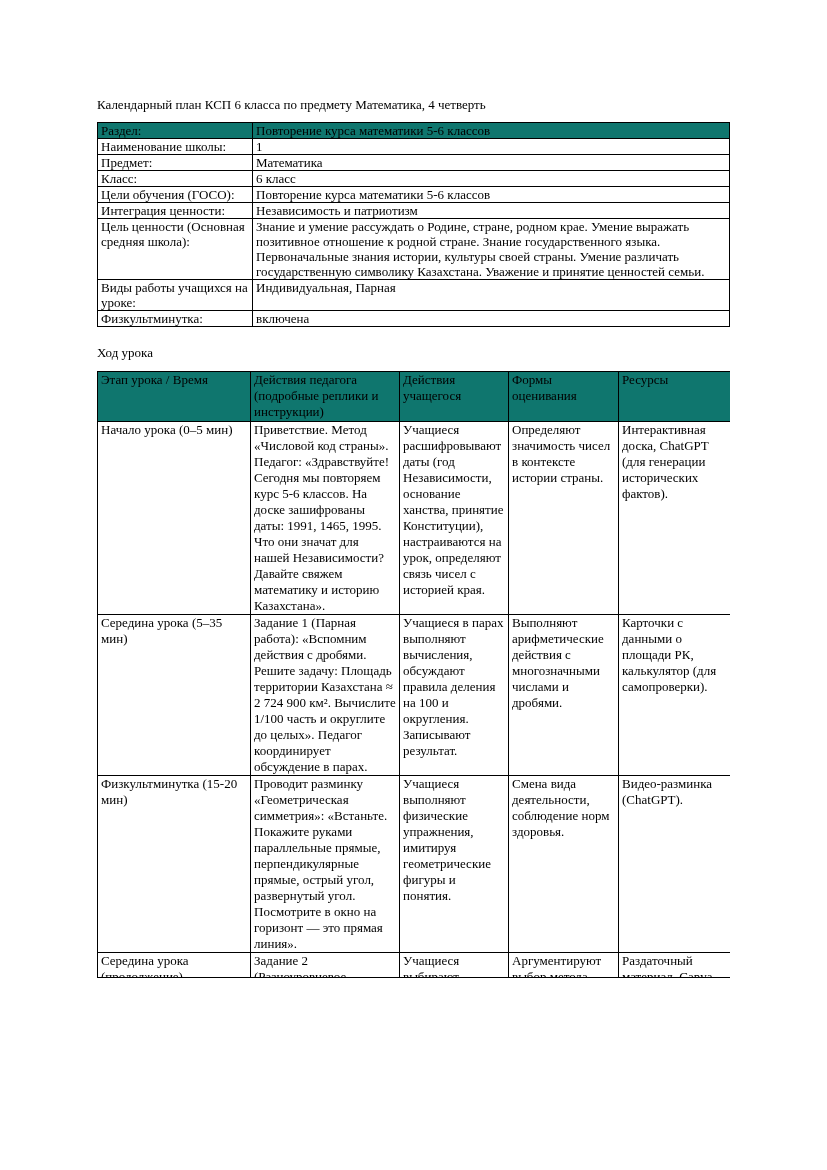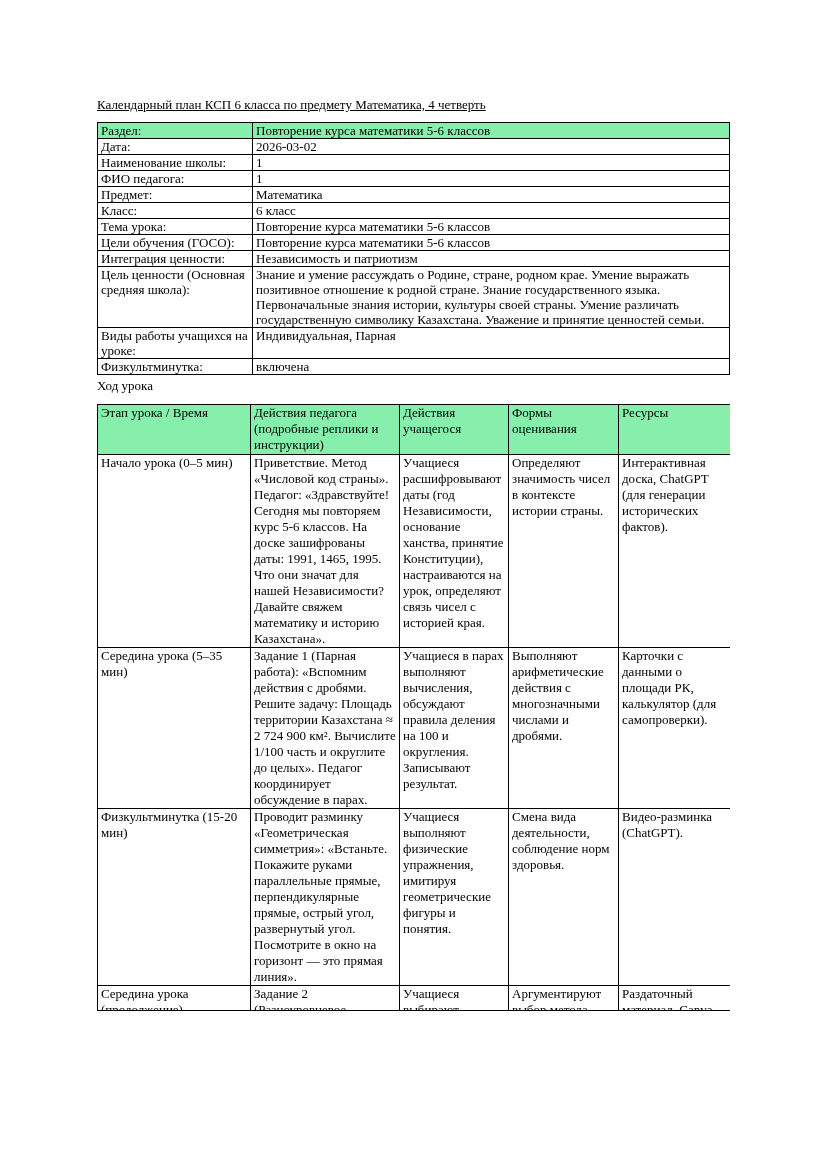--- a/index.html
+++ b/index.html
@@ -4,37 +4,37 @@
 <style>
   * { margin: 0; padding: 0; box-sizing: border-box; }
   html, body { background: #ffffff; }
   body {
     width: 827px; height: 1170px;
     position: relative; overflow: hidden;
     font-family: "Liberation Serif", "DejaVu Serif", serif;
     font-size: 13px; line-height: 16px; color: #000;
   }
   .doc { position: absolute; left: 97px; top: 97px; width: 633px; }
-  .title { line-height: 16px; margin-bottom: 9px; text-decoration: underline; }
+  .title { line-height: 16px; margin-bottom: 9px; }
 
   table { border-collapse: collapse; width: 633px; table-layout: fixed; }
   td, th {
     border: 1px solid #000;
     padding: 0 3px;
     vertical-align: top;
     text-align: left;
     font-weight: normal;
     overflow: hidden;
   }
-  .hl { background: #86efac; }
+  .hl { background: #0f766e; }
 
   .info-table { line-height: 15px; }
   .info-table .label-col { width: 155px; }
 
-  .section-heading { margin: 3px 0 10px 0; line-height: 16px; }
+  .section-heading { margin: 18px 0 10px 0; line-height: 16px; }
 
   .table-clip {
     width: 633px;
     height: 607px;
     overflow: hidden;
     border-bottom: 1px solid #000;
   }
   .lesson-table { line-height: 16px; }
   .lesson-table thead tr { height: 50px; }
   .lesson-table tbody tr.r0 { height: 190px; }
@@ -48,42 +48,30 @@
 
   <div class="title">Календарный план КСП 6 класса по предмету Математика, 4 четверть</div>
 
   <table class="info-table">
     <tbody>
       <tr class="hl">
         <td class="label-col">Раздел:</td>
         <td>Повторение курса математики 5-6 классов</td>
       </tr>
       <tr>
-        <td class="label-col">Дата:</td>
-        <td>2026-03-02</td>
-      </tr>
-      <tr>
         <td class="label-col">Наименование школы:</td>
-        <td>1</td>
-      </tr>
-      <tr>
-        <td class="label-col">ФИО педагога:</td>
         <td>1</td>
       </tr>
       <tr>
         <td class="label-col">Предмет:</td>
         <td>Математика</td>
       </tr>
       <tr>
         <td class="label-col">Класс:</td>
         <td>6 класс</td>
-      </tr>
-      <tr>
-        <td class="label-col">Тема урока:</td>
-        <td>Повторение курса математики 5-6 классов</td>
       </tr>
       <tr>
         <td class="label-col">Цели обучения (ГОСО):</td>
         <td>Повторение курса математики 5-6 классов</td>
       </tr>
       <tr>
         <td class="label-col">Интеграция ценности:</td>
         <td>Независимость и патриотизм</td>
       </tr>
       <tr>

